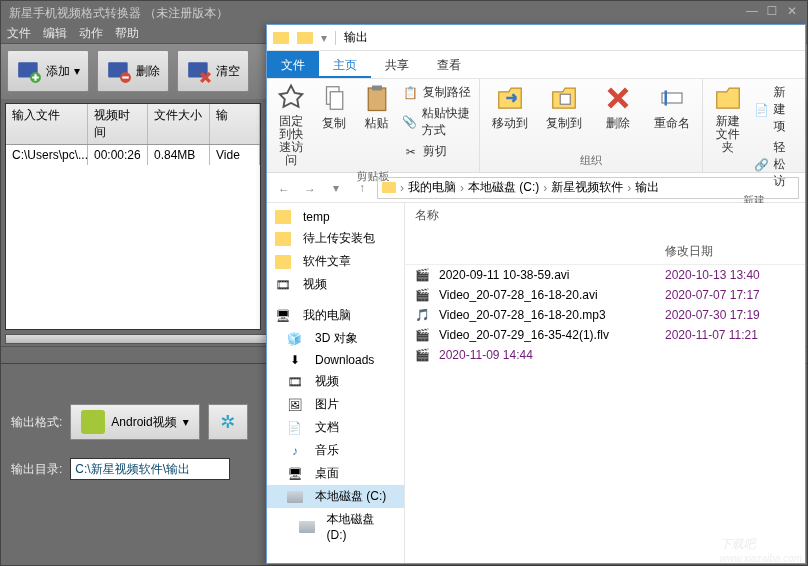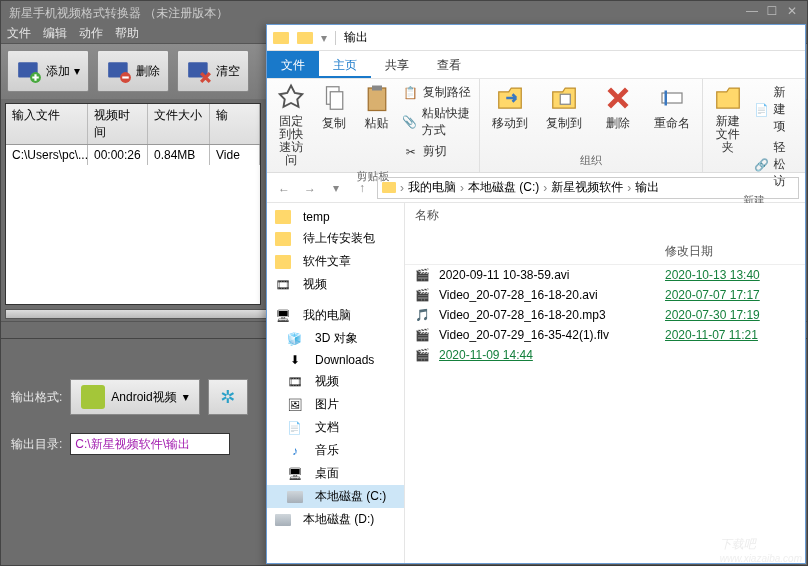--- a/index.html
+++ b/index.html
@@ -16,27 +16,27 @@
 .tbtn { height: 42px; display: flex; align-items: center; gap: 4px; padding: 2px 8px; border: 1px solid #888; background: linear-gradient(#e8e8e8,#cfcfcf); border-radius: 2px; cursor: pointer; }
 .tbtn .ticon { width: 26px; height: 26px; display: flex; align-items: center; justify-content: center; }
 .ticon svg { width: 26px; height: 26px; }
 
 .grid-area { background: #6d6d6d; padding: 4px; }
 .grid { width: 256px; background: #fff; border: 1px solid #333; }
 .grid-header { display: flex; background: linear-gradient(#eee,#ddd); border-bottom: 1px solid #999; }
 .grid-header div, .grid-row div { padding: 3px 6px; border-right: 1px solid #bbb; }
 .grid-row { display: flex; background: #fff; }
 .col1 { width: 82px; } .col2 { width: 60px; } .col3 { width: 62px; } .col4 { width: 50px; }
-.grid-body { height: 159px; background: #fff; }
+.grid-body { height: 184px; background: #fff; }
 
 .bottom-panel { padding: 10px; color: #e8e8e8; }
 .bottom-row { display: flex; align-items: center; gap: 8px; margin-bottom: 18px; }
 .fmt-btn { background: linear-gradient(#eee,#d6d6d6); border: 1px solid #888; height: 36px; display: flex; align-items: center; gap: 6px; padding: 4px 10px; cursor: pointer; color: #000; }
 .android-ic { width: 24px; height: 24px; background: #a4c639; border-radius: 3px; }
-.out-input { width: 160px; height: 22px; border: 1px solid #333; background: #fff; color: #a21caf; padding: 2px 4px; }
+.out-input { width: 160px; height: 22px; border: 1px solid #333; background: #fff; color: #0c4a6e; padding: 2px 4px; }
 
 
 .explorer { position: absolute; left: 266px; top: 24px; width: 540px; height: 540px; background: #fff; border: 1px solid #6a9cd4; box-shadow: -2px 2px 8px rgba(0,0,0,0.3); }
 .exp-top { height: 26px; background: #fff; border-bottom: 1px solid #e0e0e0; display: flex; align-items: center; padding: 0 6px; gap: 8px; }
 .folder-ic { width: 16px; height: 12px; background: #ffd86b; border-radius: 1px; display: inline-block; }
 .exp-tabs { height: 28px; background: #fff; display: flex; border-bottom: 1px solid #e5e5e5; }
 .exp-tab { padding: 6px 14px; cursor: pointer; color: #333; }
 .exp-tab.file { background: #1979ca; color: #fff; }
 .exp-tab.active { border-bottom: 2px solid #1979ca; color: #1979ca; }
 
@@ -62,21 +62,21 @@
 .tree-item.sel { background: #cde6f7; }
 .ti { width: 16px; height: 14px; display: inline-flex; align-items: center; justify-content: center; }
 .ti-folder { background: #ffd86b; border-radius: 1px; }
 .ti-drive { width: 16px; height: 12px; background: linear-gradient(#cfd6db,#a6afb8); border-radius: 1px; }
 
 .file-pane { flex: 1; background: #fff; }
 .file-header { display: flex; padding: 4px 10px; color: #555; border-bottom: 1px solid #eee; }
 .fh-name { width: 250px; } .fh-date { width: 130px; margin-top: 36px; }
 .file-row { display: flex; padding: 3px 10px; cursor: pointer; align-items: center; }
 .fr-ic { width: 16px; height: 14px; margin-right: 8px; display: flex; align-items: center; justify-content: center; }
-.fr-name { width: 226px; } .fr-date { color: #15803d; text-decoration: underline; }
+.fr-name { width: 226px; } .fr-date { color: #701a75; }
 
 .watermark { position: absolute; right: 6px; bottom: 2px; color: rgba(200,200,200,0.35); font-size: 18px; font-style: italic; pointer-events: none; }
 .wm-sub { font-size: 10px; display:block; text-align:right; color: rgba(200,200,200,0.3);}
 </style>
 </head>
 <body>
 
 <div class="app-window">
   <div class="app-title">
     <span>新星手机视频格式转换器  （未注册版本）</span>
@@ -364,21 +364,21 @@
           <span>音乐</span>
         </div>
       <div class="tree-item" style="padding-left:20px;">
           <span class="ti">🖥</span>
           <span>桌面</span>
         </div>
       <div class="tree-item sel" style="padding-left:20px;">
           <span class="ti ti-drive"></span>
           <span>本地磁盘 (C:)</span>
         </div>
-      <div class="tree-item" style="padding-left:8px;">
+      <div class="tree-item" style="padding-left:32px;">
           <span class="ti ti-drive"></span>
           <span>本地磁盘 (D:)</span>
         </div>
     </div>
 
     <div class="file-pane">
       <div class="file-header">
         <div class="fh-name">名称</div>
         <div class="fh-date">修改日期</div>
       </div>

